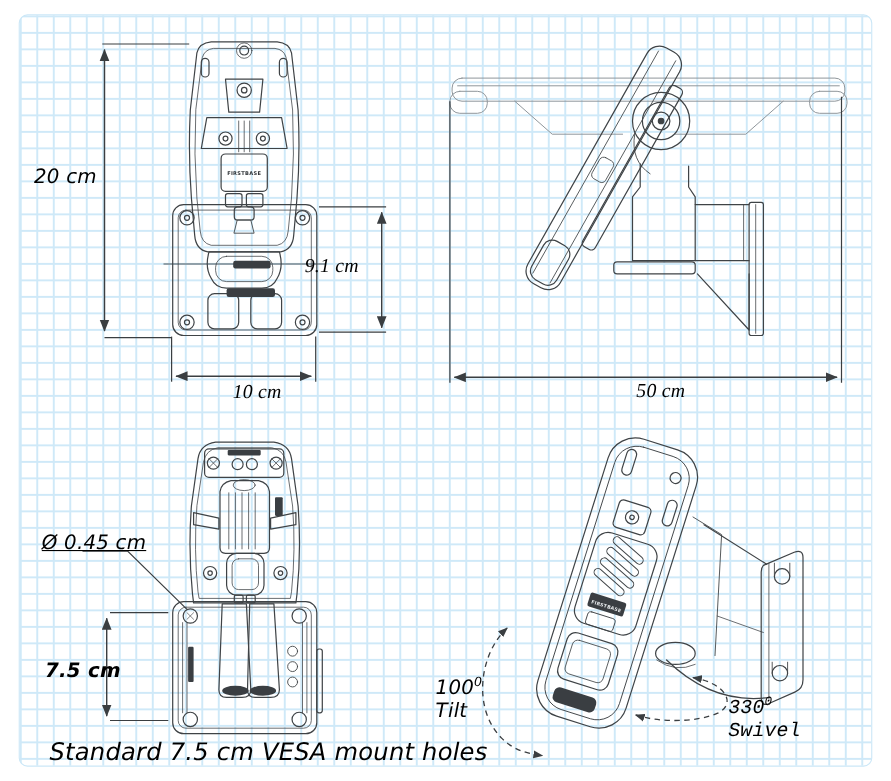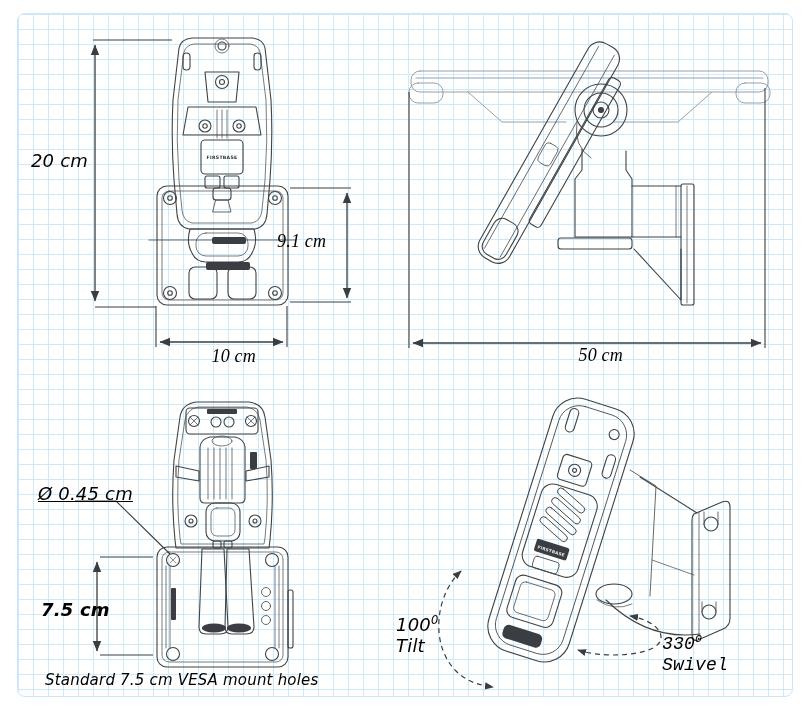--- a/index.html
+++ b/index.html
@@ -16,21 +16,21 @@
       linear-gradient(to bottom,#cfe9f8 1.4px,transparent 1.4px);
     background-size:15px 15px;
   }
   svg.art{position:absolute;left:0;top:0;}
   .lbl{
     position:absolute;font-style:italic;color:#000000;
     font-size:18px;letter-spacing:.2px;white-space:nowrap;line-height:1.15;
   }
   .lbl.center{text-align:right;font-family:Liberation Serif, serif;}
   .lbl.right{text-align:right;}
-  .caption{font-size:15px;}
+  .caption{font-size:22px;}
   .deg{line-height:21px;}
   .deg sup{font-size:11.5px;vertical-align:super;font-style:italic;}
 </style>
 </head>
 <body>
 
 <div class="grid"></div>
 
 <svg class="art" width="810" height="710" viewBox="0 0 810 710">
   <defs>

